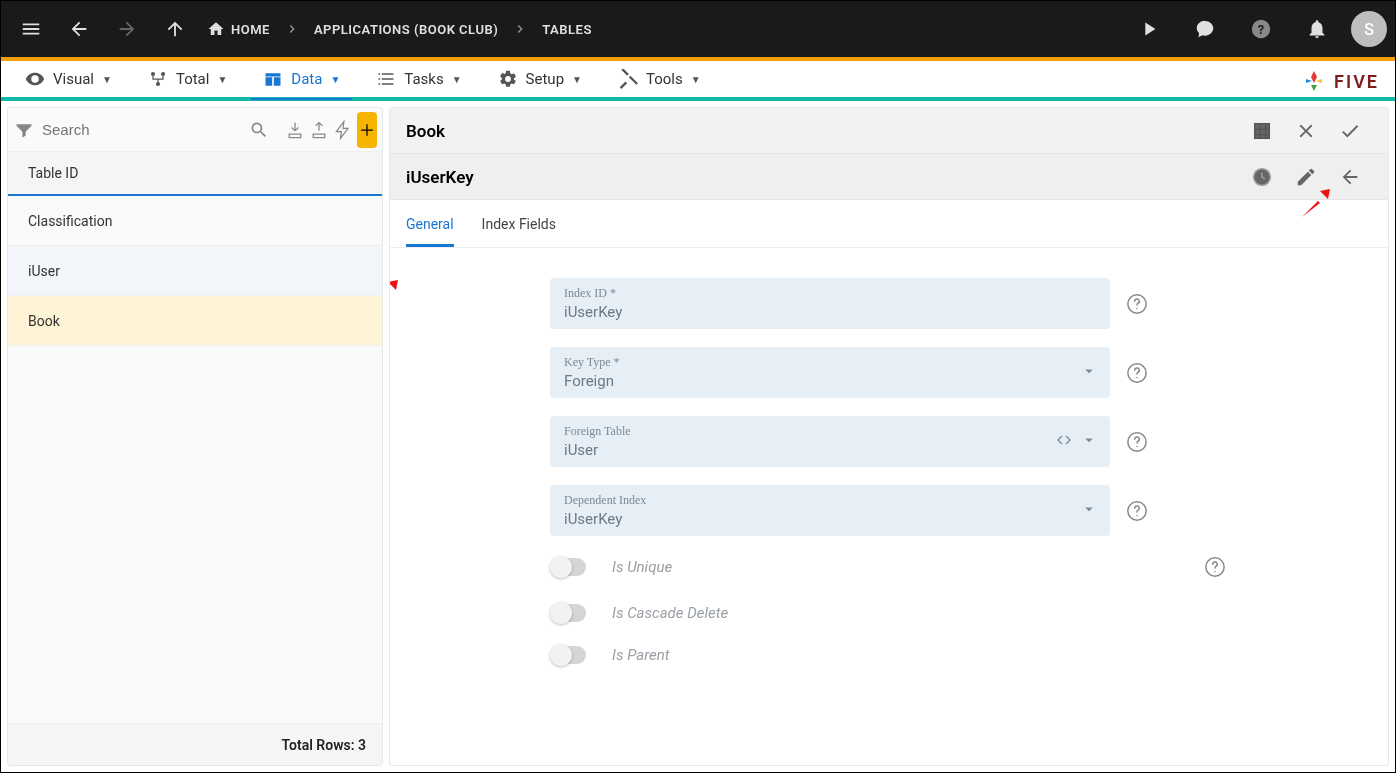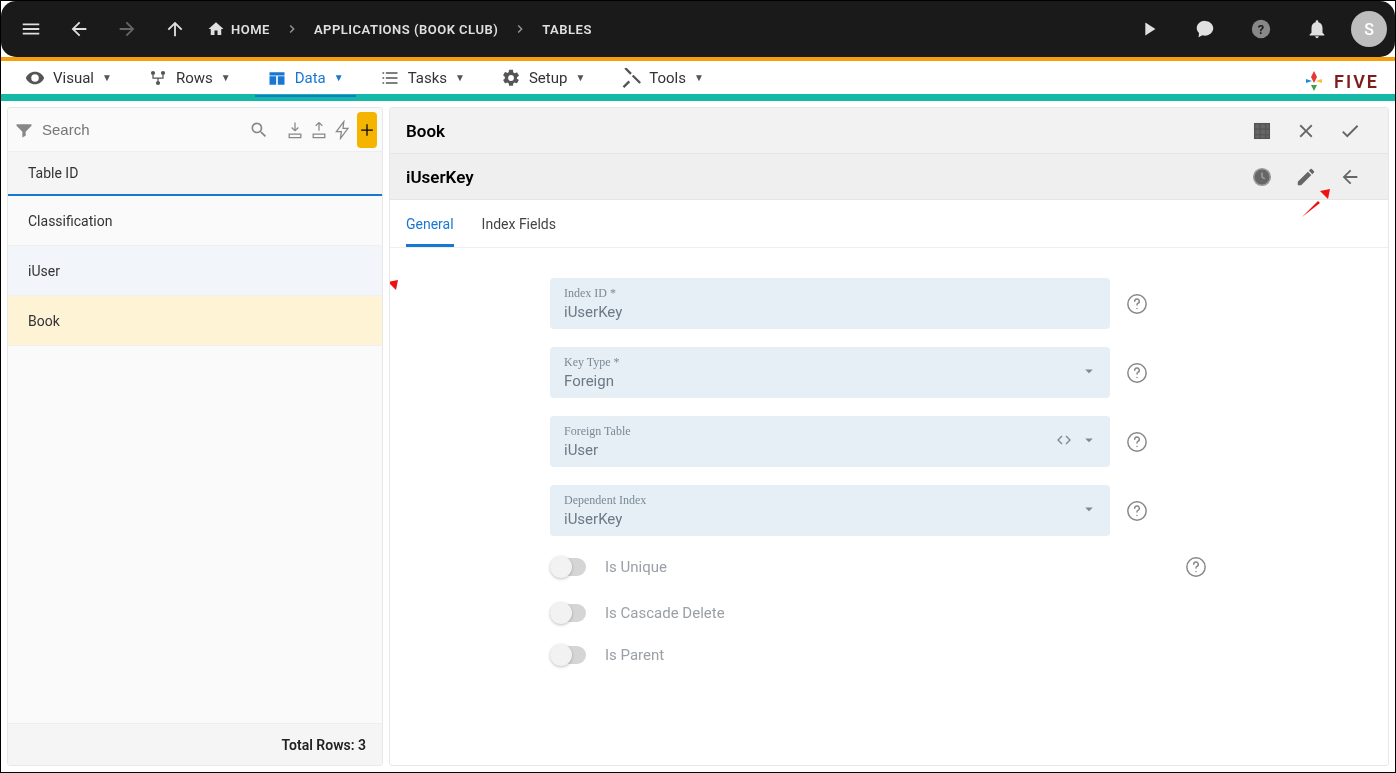--- a/index.html
+++ b/index.html
@@ -1,35 +1,35 @@
 <!DOCTYPE html>
 <html><head>
 <meta charset="utf-8">
 <style>
 * { box-sizing: border-box; margin: 0; padding: 0; }
 html, body { height: 100%; font-family: -apple-system, BlinkMacSystemFont, "Segoe UI", Roboto, Arial, sans-serif; }
 body { width: 1396px; height: 773px; border: 1px solid #000; overflow: hidden; background: #fff; }
 
 
-.topbar { height: 56px; background: #1a1a1a; display: flex; align-items: center; padding: 0 8px; color: #e0e0e0; border-radius: 15px; }
+.topbar { height: 56px; background: #1a1a1a; display: flex; align-items: center; padding: 0 8px; color: #e0e0e0; }
 .topbar .left { display: flex; align-items: center; gap: 4px; flex: 1; }
 .topbar .right { display: flex; align-items: center; gap: 12px; }
 .tb-btn { width: 44px; height: 44px; display: flex; align-items: center; justify-content: center; cursor: pointer; }
 .tb-btn svg { width: 22px; height: 22px; fill: #e0e0e0; }
 .tb-btn.disabled svg { fill: #666; }
 .crumb { display: flex; align-items: center; gap: 6px; padding: 0 6px; font-size: 13px; font-weight: 600; letter-spacing: 0.5px; cursor: pointer; }
 .crumb svg { width: 18px; height: 18px; fill: #e0e0e0; }
 .chev { width: 24px; display: flex; justify-content: center; }
 .chev svg { width: 16px; height: 16px; fill: #999; }
 .avatar { width: 36px; height: 36px; border-radius: 50%; background: #bdbdbd; display: flex; align-items: center; justify-content: center; color: #fff; font-weight: 500; font-size: 16px; }
 
 .orange-bar { height: 4px; background: #f59e0b; }
 
 
-.tabbar { height: 40px; display: flex; align-items: center; padding: 0 6px; border-bottom: 7px solid #14b8a6; position: relative; }
+.tabbar { height: 40px; display: flex; align-items: center; padding: 0 6px; border-bottom: 4px solid #14b8a6; position: relative; }
 .tab { display: flex; align-items: center; gap: 8px; padding: 0 18px; height: 100%; font-size: 15px; color: #333; cursor: pointer; position: relative; }
 .tab svg.ticon { width: 20px; height: 20px; fill: #555; }
 .tab .caret { font-size: 10px; color: #555; }
 .tab.active { color: #1976d2; }
 .tab.active svg.ticon { fill: #1976d2; }
 .tab.active .caret { color: #1976d2; }
 .tab.active::after { content: ""; position: absolute; left: 6px; right: 6px; bottom: -3px; height: 2px; background: #1976d2; }
 .logo { position: absolute; right: 16px; top: 8px; display: flex; align-items: center; gap: 8px; font-size: 18px; letter-spacing: 2px; font-weight: 600; color: #7f1d1d; }
 .logo svg { width: 24px; height: 24px; }
 
@@ -73,21 +73,21 @@
 .field { flex: 0 0 560px; background: #e6eef6; border-radius: 4px; padding: 8px 14px; position: relative; }
 .field .flabel { font-size: 12px; color: #7a8a95; display:block;font-family:Liberation Serif, serif; }
 .field .fval { font-size: 15px; color: #6b7a85; display:block; margin-top: 2px; }
 .field .chev-dn { position:absolute; right:12px; top:50%; transform:translateY(-50%); }
 .field .chev-dn svg { width:18px; height:18px; fill:#7a8a95; }
 .field .code-ic { position:absolute; right:38px; top:50%; transform:translateY(-50%); }
 .field .code-ic svg { width:16px; height:16px; fill:#7a8a95; }
 .help { width:26px; height:26px; display:flex; align-items:center; justify-content:center; }
 .help svg { width:22px; height:22px; fill:none; stroke:#888; stroke-width:1.6; }
 
-.togrow { display:flex; align-items:center; gap: 19px; margin-bottom: 24px; padding-left: 0; }
+.togrow { display:flex; align-items:center; gap: 26px; margin-bottom: 24px; padding-left: 0; font-style: italic; }
 .toggle { width:36px; height:18px; border-radius:10px; background:#d5d5d5; position:relative; }
 .toggle::after { content:""; position:absolute; left:0; top:-2px; width:22px; height:22px; border-radius:50%; background:#f2f2f2; box-shadow:0 1px 3px rgba(0,0,0,.25); }
 .toglabel { font-size:15px; color:#9aa0a6; }
 
 .arrow-red { position:absolute; pointer-events:none; }
 .arrow-red svg { width:40px; height:40px; }
 .arrow-red path, .arrow-red polygon { fill:#e11; }
 </style>
 </head>
 <body>
@@ -174,21 +174,21 @@
     <span>Visual</span>
       <span class="caret">▼</span>
   </div>
   <div class="tab">
     <svg class="ticon" viewBox="0 0 24 24">
         <circle cx="6" cy="6" r="2.5"></circle>
         <circle cx="18" cy="6" r="2.5"></circle>
         <circle cx="12" cy="18" r="2.5"></circle>
         <path d="M6 8v4h12V8M12 12v4" stroke="#555" stroke-width="1.5" fill="none"></path>
       </svg>
-    <span>Rows</span>
+    <span>Total</span>
       <span class="caret">▼</span>
   </div>
   <div class="tab active">
     <svg class="ticon" viewBox="0 0 24 24">
         <path d="M3 5h18v4H3zm0 5h8v10H3zm10 0h8v10h-8z"></path>
       </svg>
     <span>Data</span>
       <span class="caret">▼</span>
   </div>
   <div class="tab">

